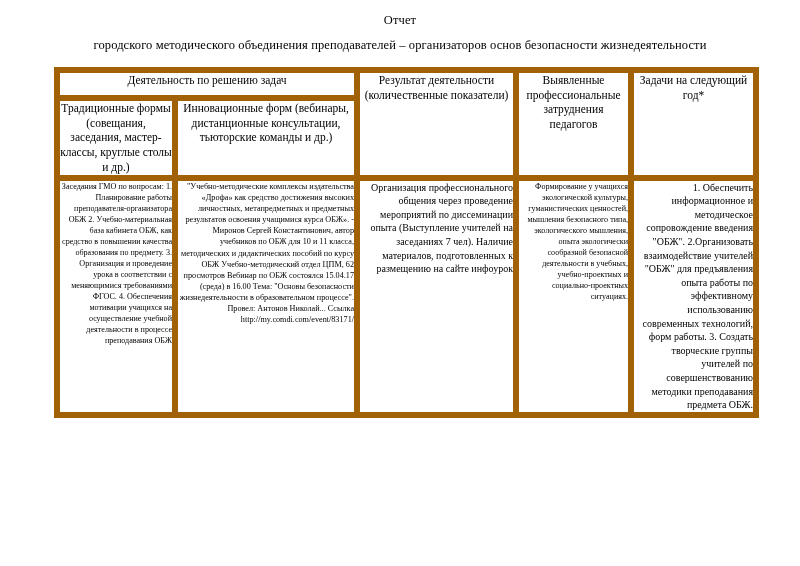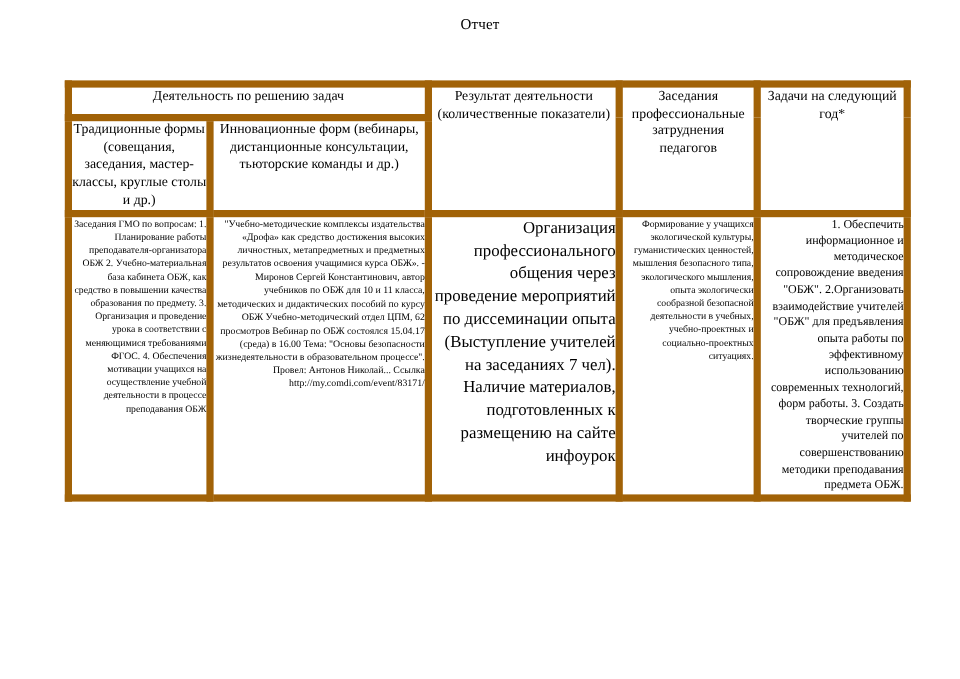--- a/index.html
+++ b/index.html
@@ -79,52 +79,53 @@
   
   .body-cell {
     font-size: 8.1px;
     line-height: 1.36;
     padding: 2px 3px 2px 3px;
     text-align: right;
     vertical-align: top;
     height: 205px;
   }
   .cell-c2 { font-size: 8.2px; }
-  .cell-c3 { font-size: 14px; }
+  .cell-c3 { font-size: 10px; }
   .cell-c4 { font-size: 8.1px; }
   .cell-c5 { font-size: 10px; }
 
   
   col.c1 { width: 118px; }
   col.c2 { width: 182px; }
   col.c3 { width: 159px; }
   col.c4 { width: 115px; }
   col.c5 { width: 125px; }
 </style>
 </head>
 <body>
 
 <div class="page">
 
   <div class="doc-title">Отчет</div>
+  <div class="doc-subtitle">городского методического объединения преподавателей – организаторов основ безопасности жизнедеятельности</div>
 
   <div class="table-wrap">
     <table class="report">
       <colgroup>
         <col class="c1">
           <col class="c2">
           <col class="c3">
           <col class="c4">
           <col class="c5">
       </colgroup>
       <thead>
         <tr>
           <th class="hdr-group" colspan="2">Деятельность по решению задач</th>
           <th class="hdr" rowspan="2">Результат деятельности (количественные показатели)</th>
-          <th class="hdr" rowspan="2">Заседания профессиональные затруднения педагогов</th>
+          <th class="hdr" rowspan="2">Выявленные профессиональные затруднения педагогов</th>
           <th class="hdr" rowspan="2">Задачи на следующий год*</th>
         </tr>
         <tr>
           <th class="hdr">Традиционные формы (совещания, заседания, мастер-классы, круглые столы и др.)</th>
           <th class="hdr">Инновационные форм (вебинары, дистанционные консультации, тьюторские команды и др.)</th>
         </tr>
       </thead>
       <tbody>
         <tr>
           <td class="body-cell cell-c1">Заседания ГМО по вопросам: 1. Планирование работы преподавателя-организатора ОБЖ 2. Учебно-материальная база кабинета ОБЖ, как средство в повышении качества образования по предмету. 3. Организация и проведение урока в соответствии с меняющимися требованиями ФГОС. 4. Обеспечения мотивации учащихся на осуществление учебной деятельности в процессе преподавания ОБЖ</td>

